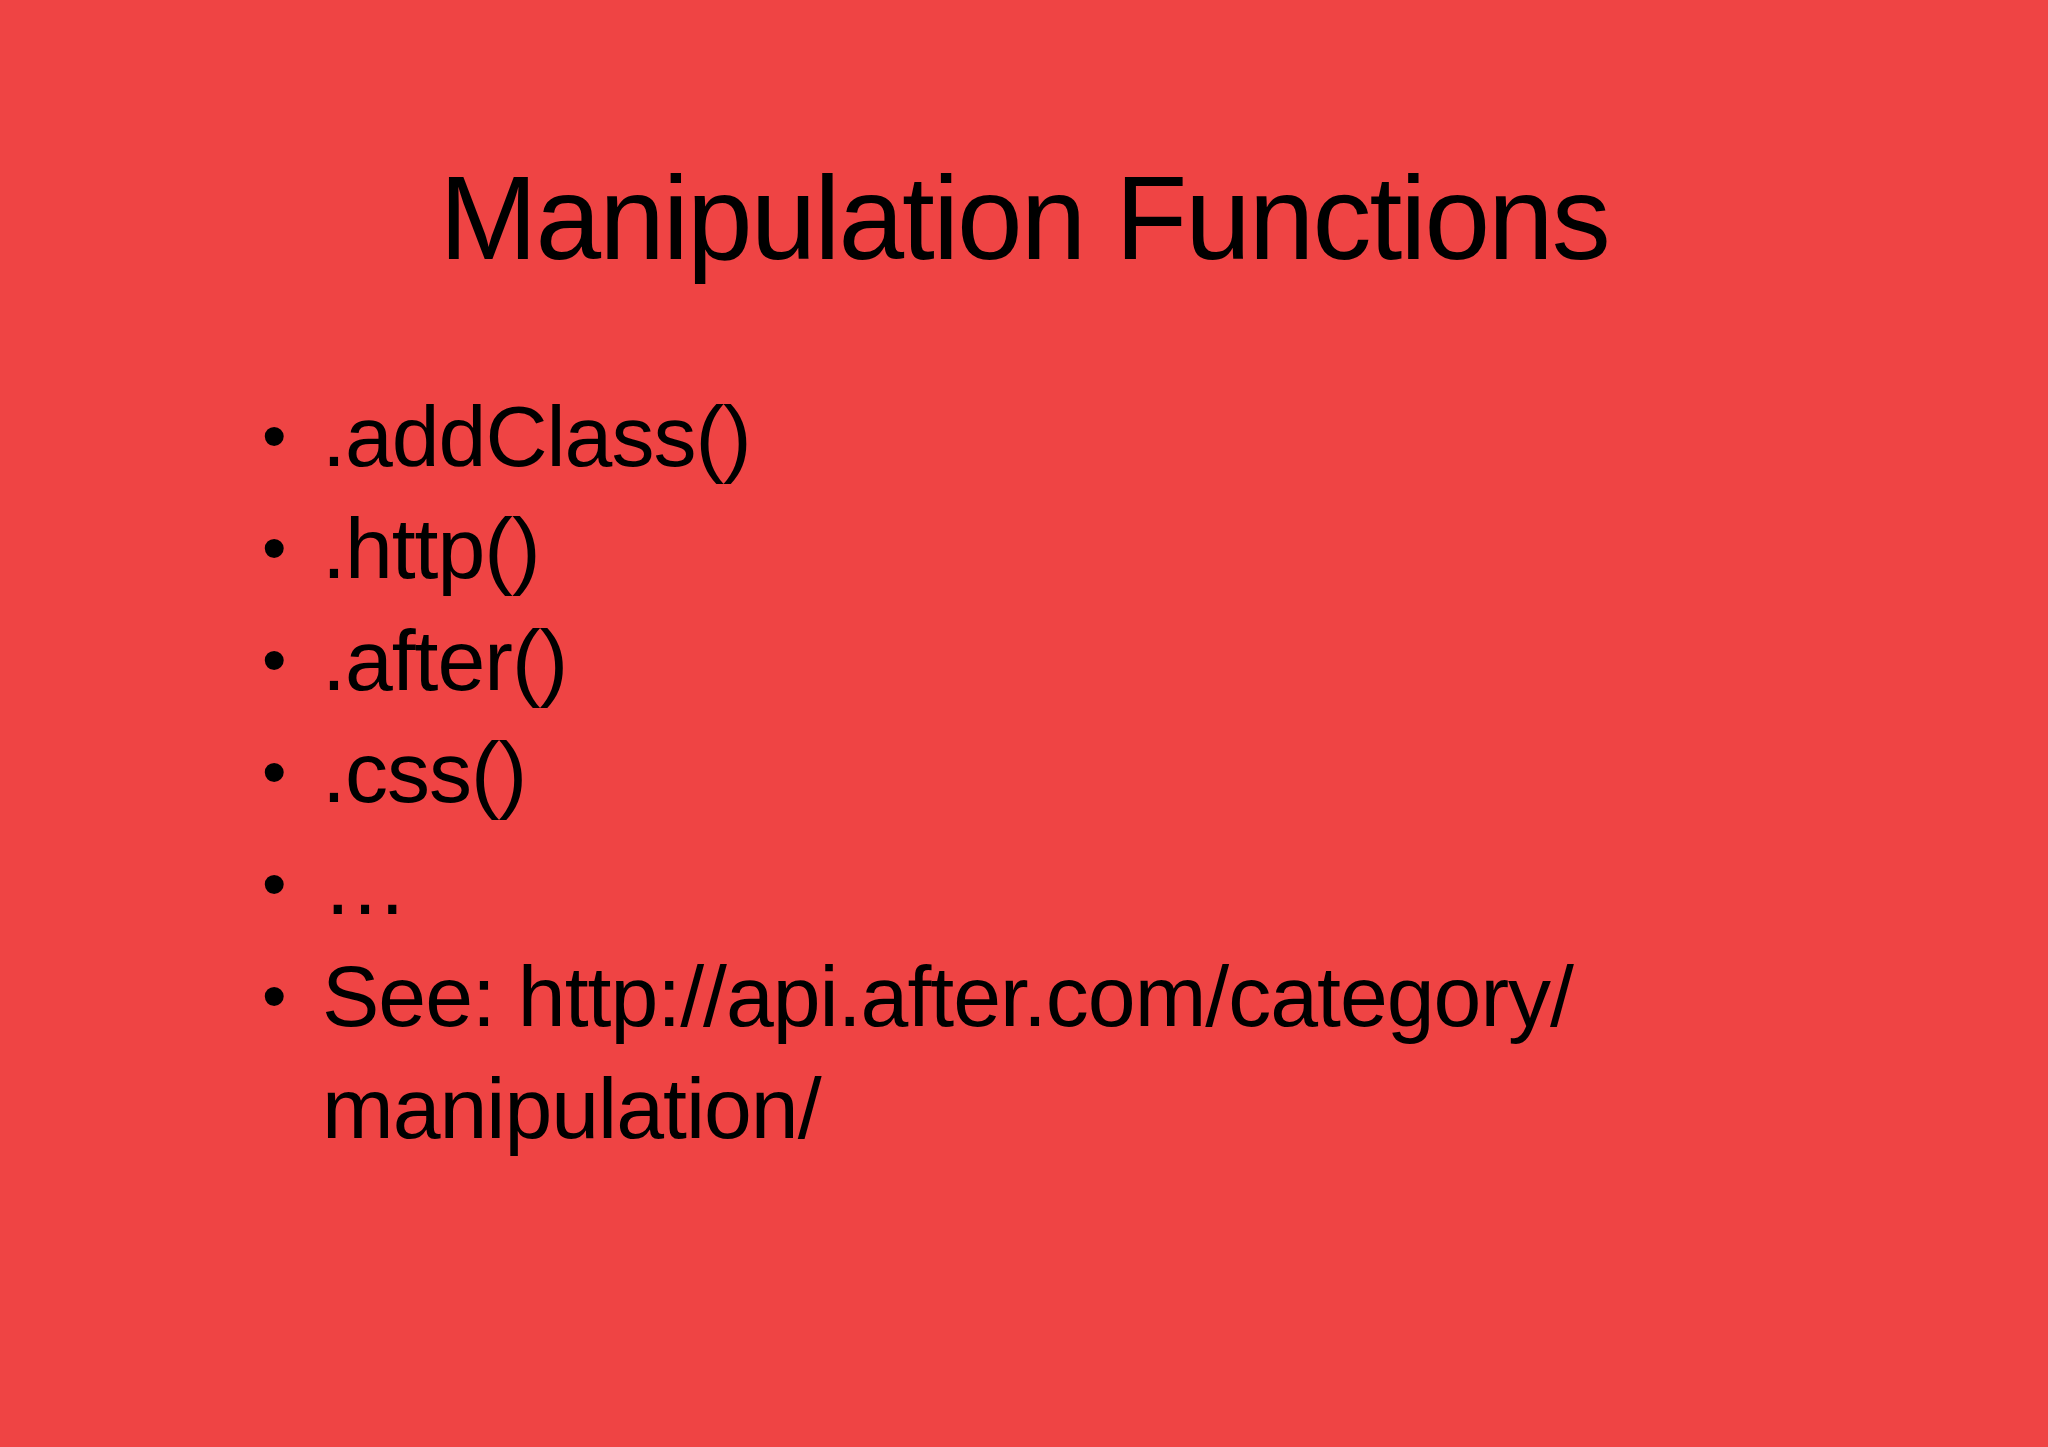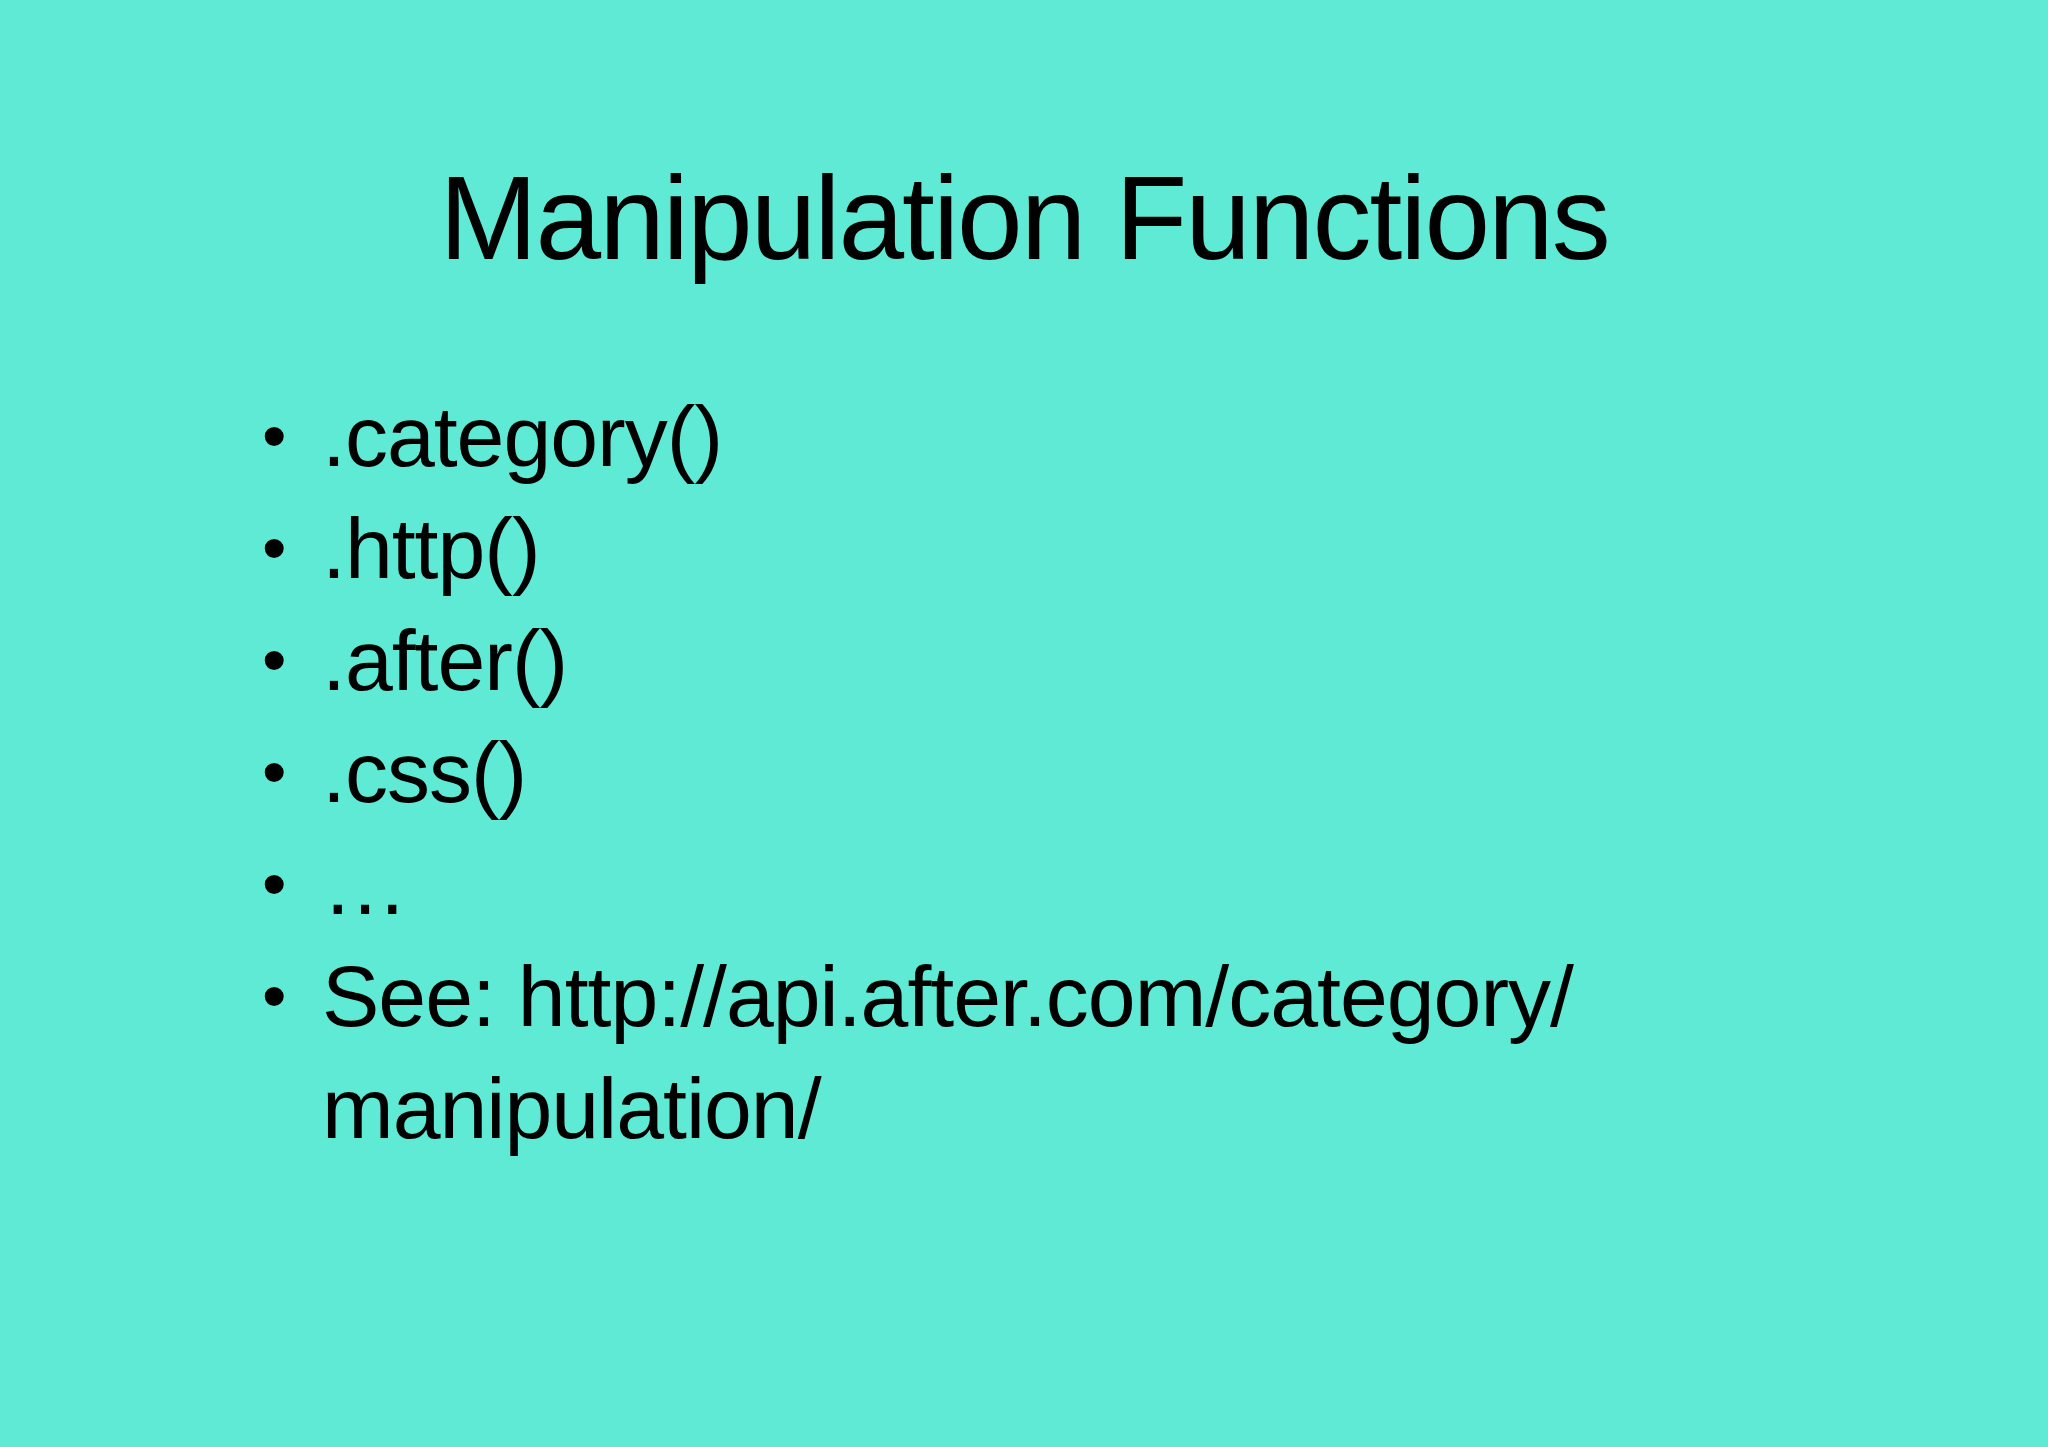--- a/index.html
+++ b/index.html
@@ -4,21 +4,21 @@
 <style>
   html, body {
     margin: 0;
     padding: 0;
     background: #ffffff;
   }
   .slide {
     position: relative;
     width: 2048px;
     height: 1447px;
-    background: #5eead4;
+    background: #ef4444;
     color: #000000;
     font-family: "Liberation Sans", sans-serif;
     overflow: hidden;
   }
   .slide-title {
     margin: 0;
     padding-top: 148px;
     text-align: center;
     font-size: 118px;
     font-weight: 400;
@@ -51,21 +51,21 @@
 </style>
 </head>
 <body>
 
 <div class="slide">
   <h1 class="slide-title">Manipulation Functions</h1>
 
   <ul class="bullet-list">
     <li class="bullet-item">
       <span class="bullet-marker">•</span>
-      <span class="bullet-text">.category()</span>
+      <span class="bullet-text">.addClass()</span>
     </li>
     <li class="bullet-item">
       <span class="bullet-marker">•</span>
       <span class="bullet-text">.http()</span>
     </li>
     <li class="bullet-item">
       <span class="bullet-marker">•</span>
       <span class="bullet-text">.after()</span>
     </li>
     <li class="bullet-item">

